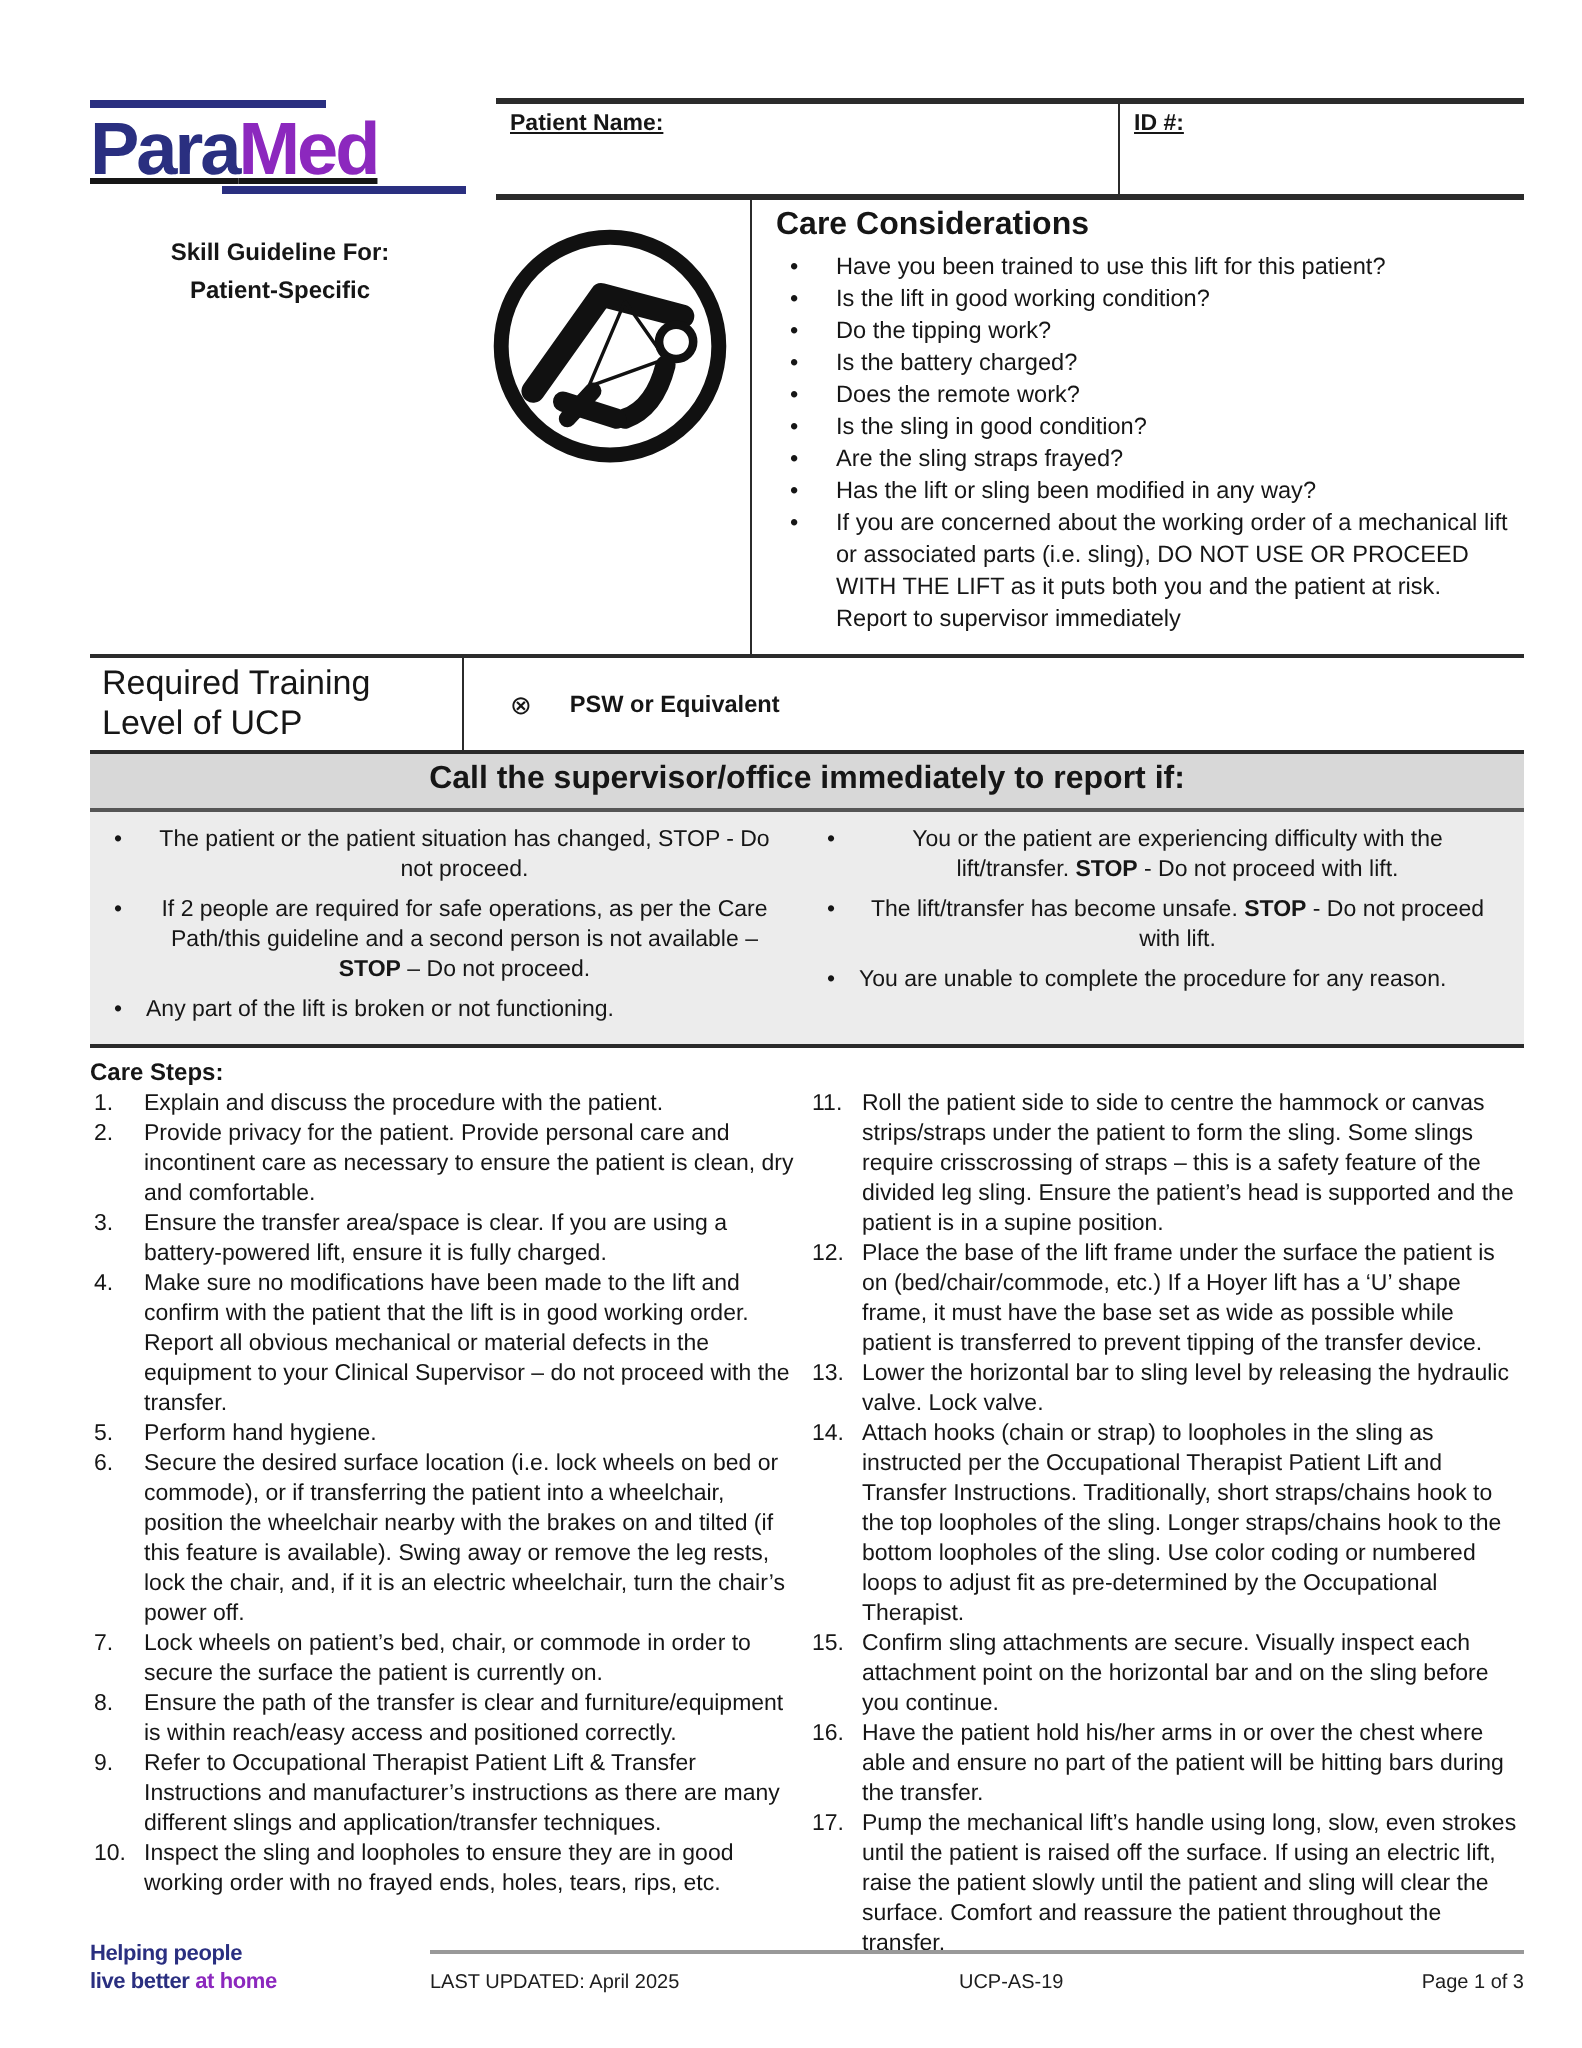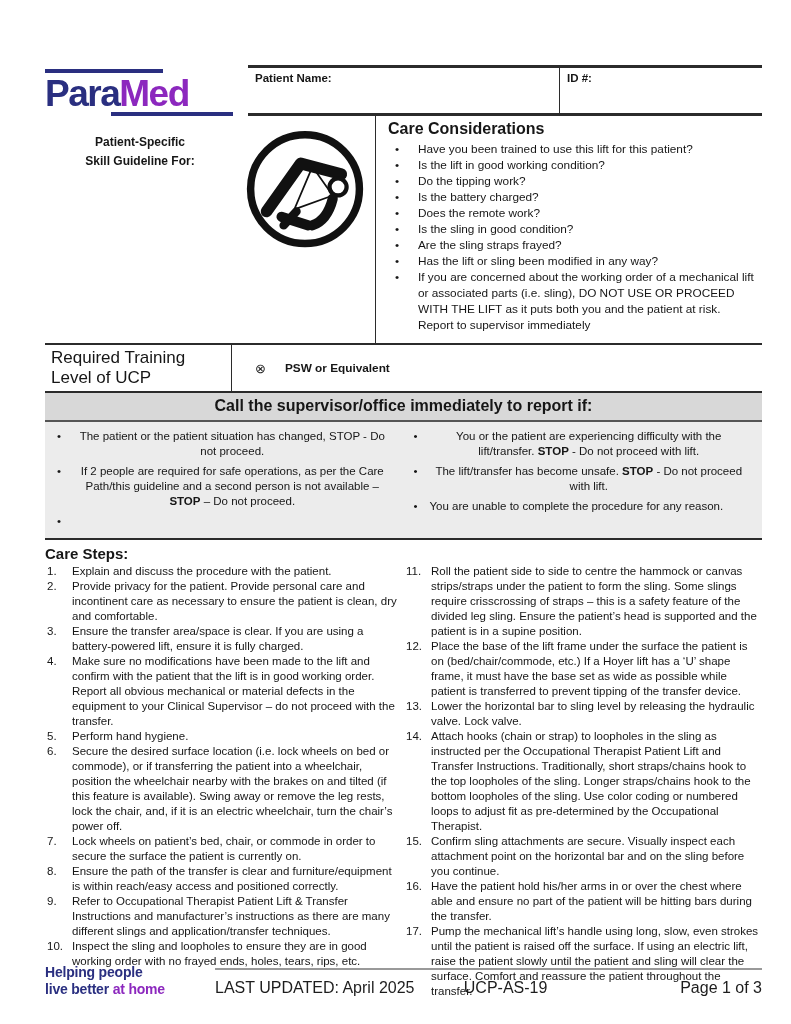--- a/index.html
+++ b/index.html
@@ -3,28 +3,28 @@
 <meta charset="utf-8">
 <style>
   :root { --navy:#2a2f80; --purple:#8c28be; --ink:#161616; --line:#2b2b2b; --gray-hdr:#d8d8d8; --gray-body:#ececec; }
   * { box-sizing:border-box; }
   html,body { margin:0; padding:0; }
   body { width:791px; height:1024px; background:#fff; color:var(--ink);
          font-family:"Liberation Sans", sans-serif; position:relative; overflow:hidden; }
   .page { position:absolute; inset:0; padding:44px 29px 0 45px; }
 
   
-  .hdr { display:flex; align-items:flex-end; }
+  .hdr { display:flex; align-items:center;text-decoration:underline; }
   .logo { width:190px; flex-shrink:0; padding-top:2px; }
   .logo-line-top { height:4px; width:118px; background:var(--navy); margin-bottom:2px; }
   .logo-line-bottom { height:4px; width:122px; background:var(--navy); margin-left:66px; margin-top:0px; }
   .logo-text { font-size:37px; font-weight:bold; letter-spacing:-1.5px; line-height:1.0; }
   .logo-text .p1 { color:var(--navy); }
   .logo-text .p2 { color:var(--purple); }
-  .pt-table { flex:1; margin-left:13px; margin-top:21px; height:51px; display:flex;
+  .pt-table { flex:1; margin-left:13px; margin-top:5px; height:51px; display:flex;
               border-top:3px solid var(--line); border-bottom:3px solid var(--line); }
   .pt-cell { padding:4px 7px; font-size:11.5px; font-weight:bold; }
   .pt-name { flex:1.58; }
   .pt-id   { flex:1; border-left:1.5px solid var(--line); }
 
   
   .mid { display:flex; align-items:stretch; }
   .title-col { width:190px; flex-shrink:0; text-align:center; padding-top:17px;
                font-size:12px; font-weight:bold; line-height:1.55; }
   .icon-col { width:140px; flex-shrink:0; display:flex; justify-content:center; padding-top:7px; }
@@ -46,34 +46,34 @@
              font-size:16px; font-weight:bold; padding:4px 0 5px 0; }
   .sup-body { background:var(--gray-body); border-bottom:2.5px solid var(--line);
               display:flex; padding:7px 4px 9px 0; }
   .sup-col { flex:1; }
   .sup-row { display:flex; font-size:11.5px; line-height:1.3; margin-bottom:5px; }
   .sup-row:last-child { margin-bottom:0; }
   .sup-row .blt { width:28px; flex-shrink:0; text-align:center; }
   .sup-row .txt { padding-right:10px;text-align:center; }
 
   
-  .cs-title { font-size:15px; font-weight:bold; margin:5px 0 2px 0; }
+  .cs-title { font-size:12px; font-weight:bold; margin:5px 0 2px 0; }
   .steps-wrap { display:flex; }
   .steps-left { width:352px; flex-shrink:0; }
   .steps-right { flex:1; padding-left:7px; }
   .step { display:flex; font-size:11.5px; line-height:1.305; }
   .step .n { width:27px; flex-shrink:0; padding-left:2px; }
 
   
-  .tagline { position:absolute; left:45px; bottom:26px; font-size:14px; font-weight:bold;
+  .tagline { position:absolute; left:45px; bottom:26px; font-size:11px; font-weight:bold;
              line-height:1.22; color:var(--navy); letter-spacing:-0.2px; }
   .tagline .ph { color:var(--purple); }
   .footer-right { position:absolute; left:215px; right:29px; bottom:27px; }
   .f-line { border-top:2px solid #999; }
-  .f-row { display:flex; margin-top:9px; font-size:16px; color:#1d1d1d; }
+  .f-row { display:flex; margin-top:9px; font-size:10px; color:#1d1d1d; }
   .f-row .fl { flex:1.2; text-align:left; }
   .f-row .fc { flex:1; text-align:center; }
   .f-row .fr { flex:1; text-align:right; }
 
   b { font-weight:bold; }
 </style>
 </head>
 <body>
 
 <div class="page">
@@ -85,22 +85,22 @@
       <div class="logo-line-bottom"></div>
     </div>
     <div class="pt-table">
       <div class="pt-cell pt-name">Patient Name:</div>
       <div class="pt-cell pt-id">ID #:</div>
     </div>
   </div>
 
   <div class="mid">
     <div class="title-col">
+      <div>Skill Guideline For:</div>
       <div>Patient-Specific</div>
-      <div>Skill Guideline For:</div>
     </div>
     <div class="icon-col">
       <svg width="128" height="130" viewBox="0 0 120 120">
         <circle cx="60" cy="61" r="51" fill="none" stroke="#111" stroke-width="7"></circle>
         <path d="M24 82 L56 37 L94 47" fill="none" stroke="#111" stroke-width="11" stroke-linecap="round" stroke-linejoin="round"></path>
         <path d="M67 40 L50 80 M67 40 L86 67 M50 80 L86 67" fill="none" stroke="#111" stroke-width="1.6"></path>
         <circle cx="91" cy="59" r="8" fill="#fff" stroke="#111" stroke-width="4"></circle>
         <path d="M86 70 Q81 90 67 95" fill="none" stroke="#111" stroke-width="9.5" stroke-linecap="round"></path>
         <path d="M63 95 L38 87" fill="none" stroke="#111" stroke-width="9.5" stroke-linecap="round"></path>
         <path d="M52 82 L40 95" fill="none" stroke="#111" stroke-width="8" stroke-linecap="round"></path>
@@ -163,20 +163,21 @@
         <div class="sup-row">
         <span class="blt">•</span>
         <span class="txt">The patient or the patient situation has changed, STOP - Do not proceed.</span>
       </div>
         <div class="sup-row">
         <span class="blt">•</span>
         <span class="txt">If 2 people are required for safe operations, as per the Care Path/this guideline and a second person is not available – <b>STOP</b> – Do not proceed.</span>
       </div>
         <div class="sup-row">
         <span class="blt">•</span>
+        <span class="txt">Any part of the lift is broken or not functioning.</span>
       </div>
       </div>
     <div class="sup-col">
         <div class="sup-row">
         <span class="blt">•</span>
         <span class="txt">You or the patient are experiencing difficulty with the lift/transfer. <b>STOP</b> - Do not proceed with lift.</span>
       </div>
         <div class="sup-row">
         <span class="blt">•</span>
         <span class="txt">The lift/transfer has become unsafe. <b>STOP</b> - Do not proceed with lift.</span>

